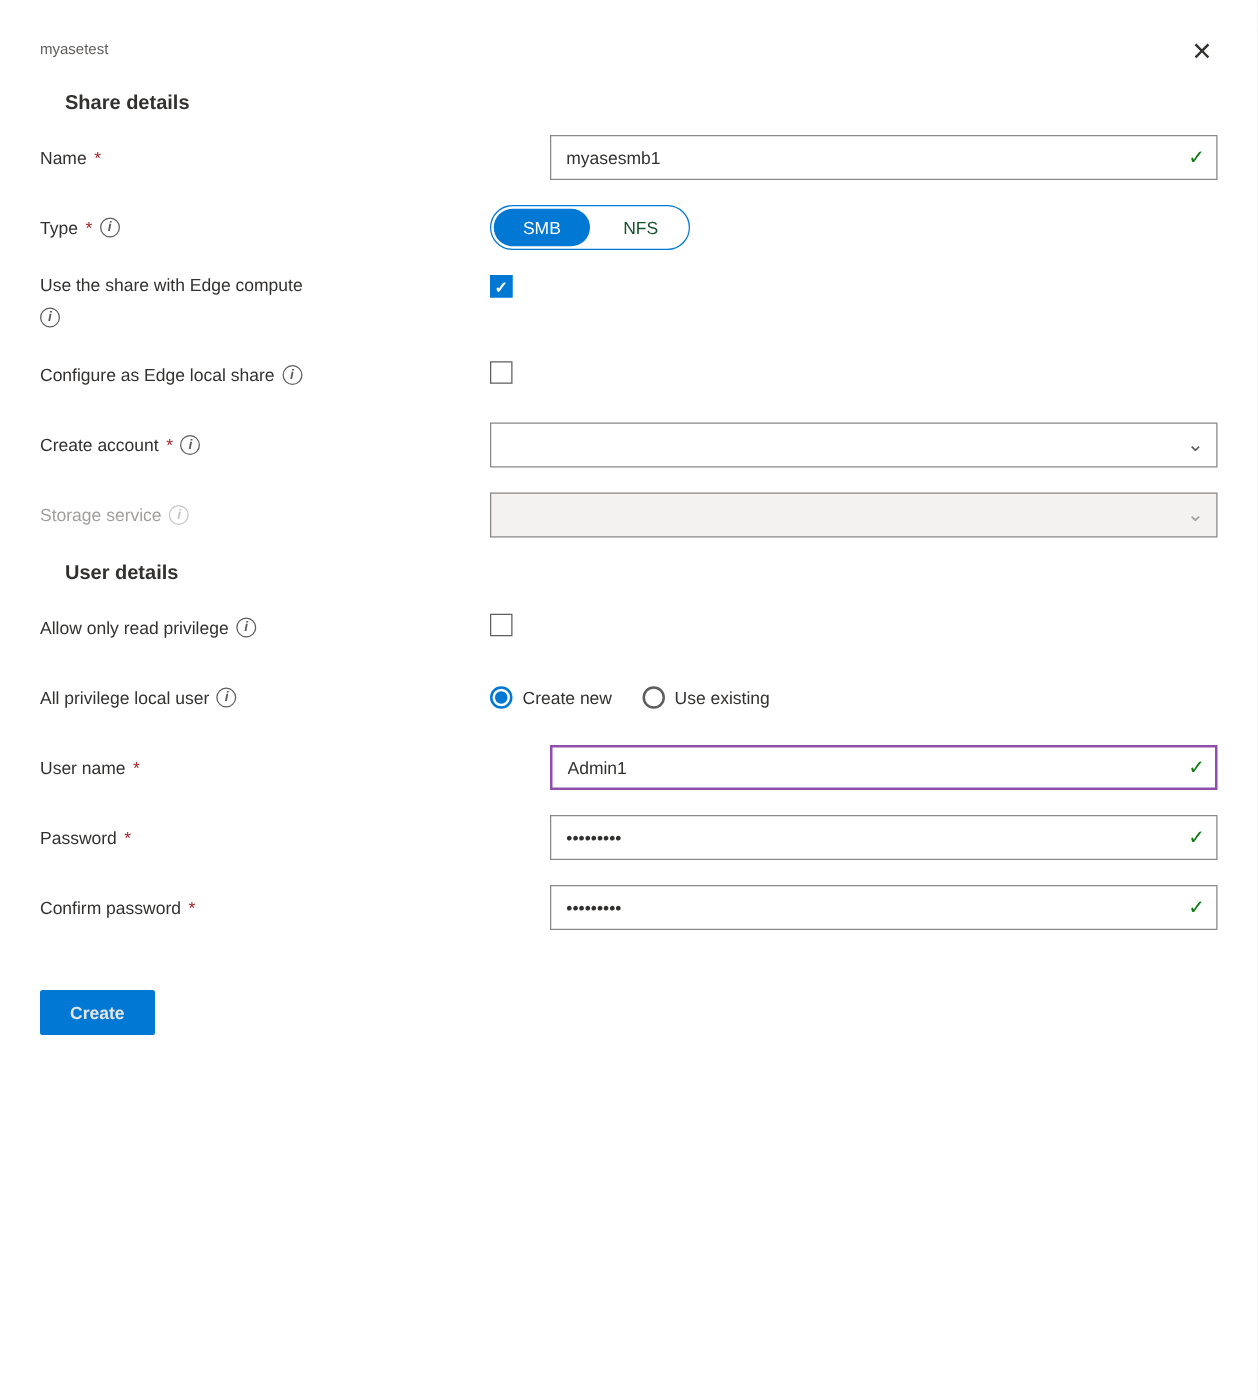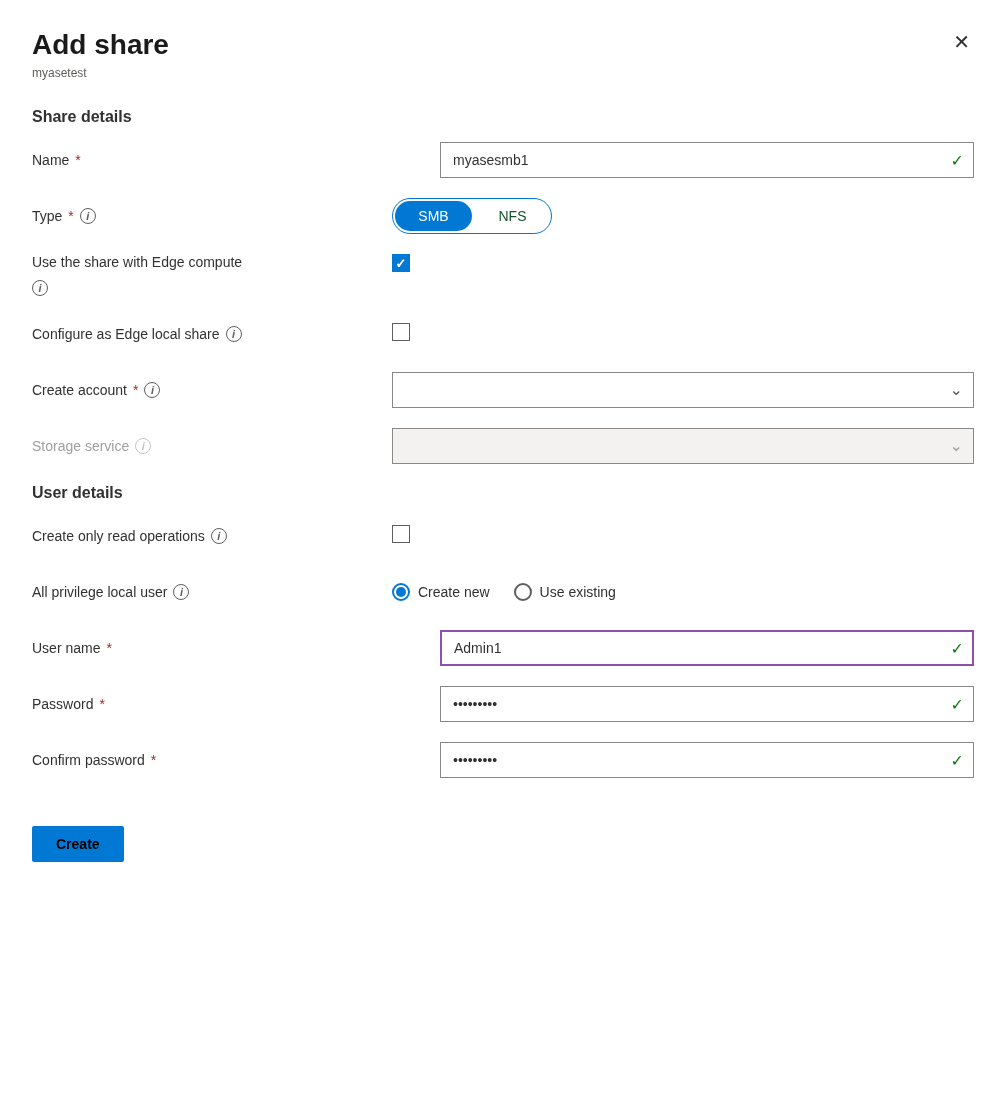--- a/index.html
+++ b/index.html
@@ -44,20 +44,21 @@
       font-size: 20px;
       color: #323130;
       padding: 4px;
       line-height: 1;
     }
     .section-title {
       font-size: 16px;
       font-weight: 600;
       color: #323130;
       margin-bottom: 16px;
+      margin-left: 20px;
     }
     .form-row {
       display: flex;
       align-items: center;
       margin-bottom: 20px;
       min-height: 36px;
     }
     .form-label {
       width: 360px;
       flex-shrink: 0;
@@ -216,21 +217,21 @@
       background: #0078d4;
       border-radius: 50%;
     }
     .radio-label {
       font-size: 14px;
       color: #323130;
     }
     
     .create-btn {
       background: #0078d4;
-      color: #000000;
+      color: #e5e5e5;
       border: none;
       padding: 10px 24px;
       font-size: 14px;
       font-weight: 600;
       cursor: pointer;
       margin-top: 28px;
       border-radius: 2px;
     }
     .form-label-multiline {
       flex-direction: column;
@@ -242,21 +243,20 @@
       border-width: 2px !important;
     }
   </style>
 </head>
 <body>
 
 <div class="dialog">
   
   <div class="dialog-header">
     <div>
-      <div class="dialog-title">Add share</div>
       <div class="dialog-subtitle">myasetest</div>
     </div>
     <button class="close-btn">✕</button>
   </div>
 
   
   <div class="section-title">Share details</div>
 
   
   <div class="form-row">
@@ -335,21 +335,21 @@
       </div>
     </div>
   </div>
 
   
   <div class="section-title" style="margin-top:8px;">User details</div>
 
   
   <div class="form-row">
     <div class="form-label">
-      <span>Create only read operations</span>
+      <span>Allow only read privilege</span>
       <span class="info-icon">i</span>
     </div>
     <div class="form-control">
       <div class="checkbox-custom"></div>
     </div>
   </div>
 
   
   <div class="form-row">
     <div class="form-label">

